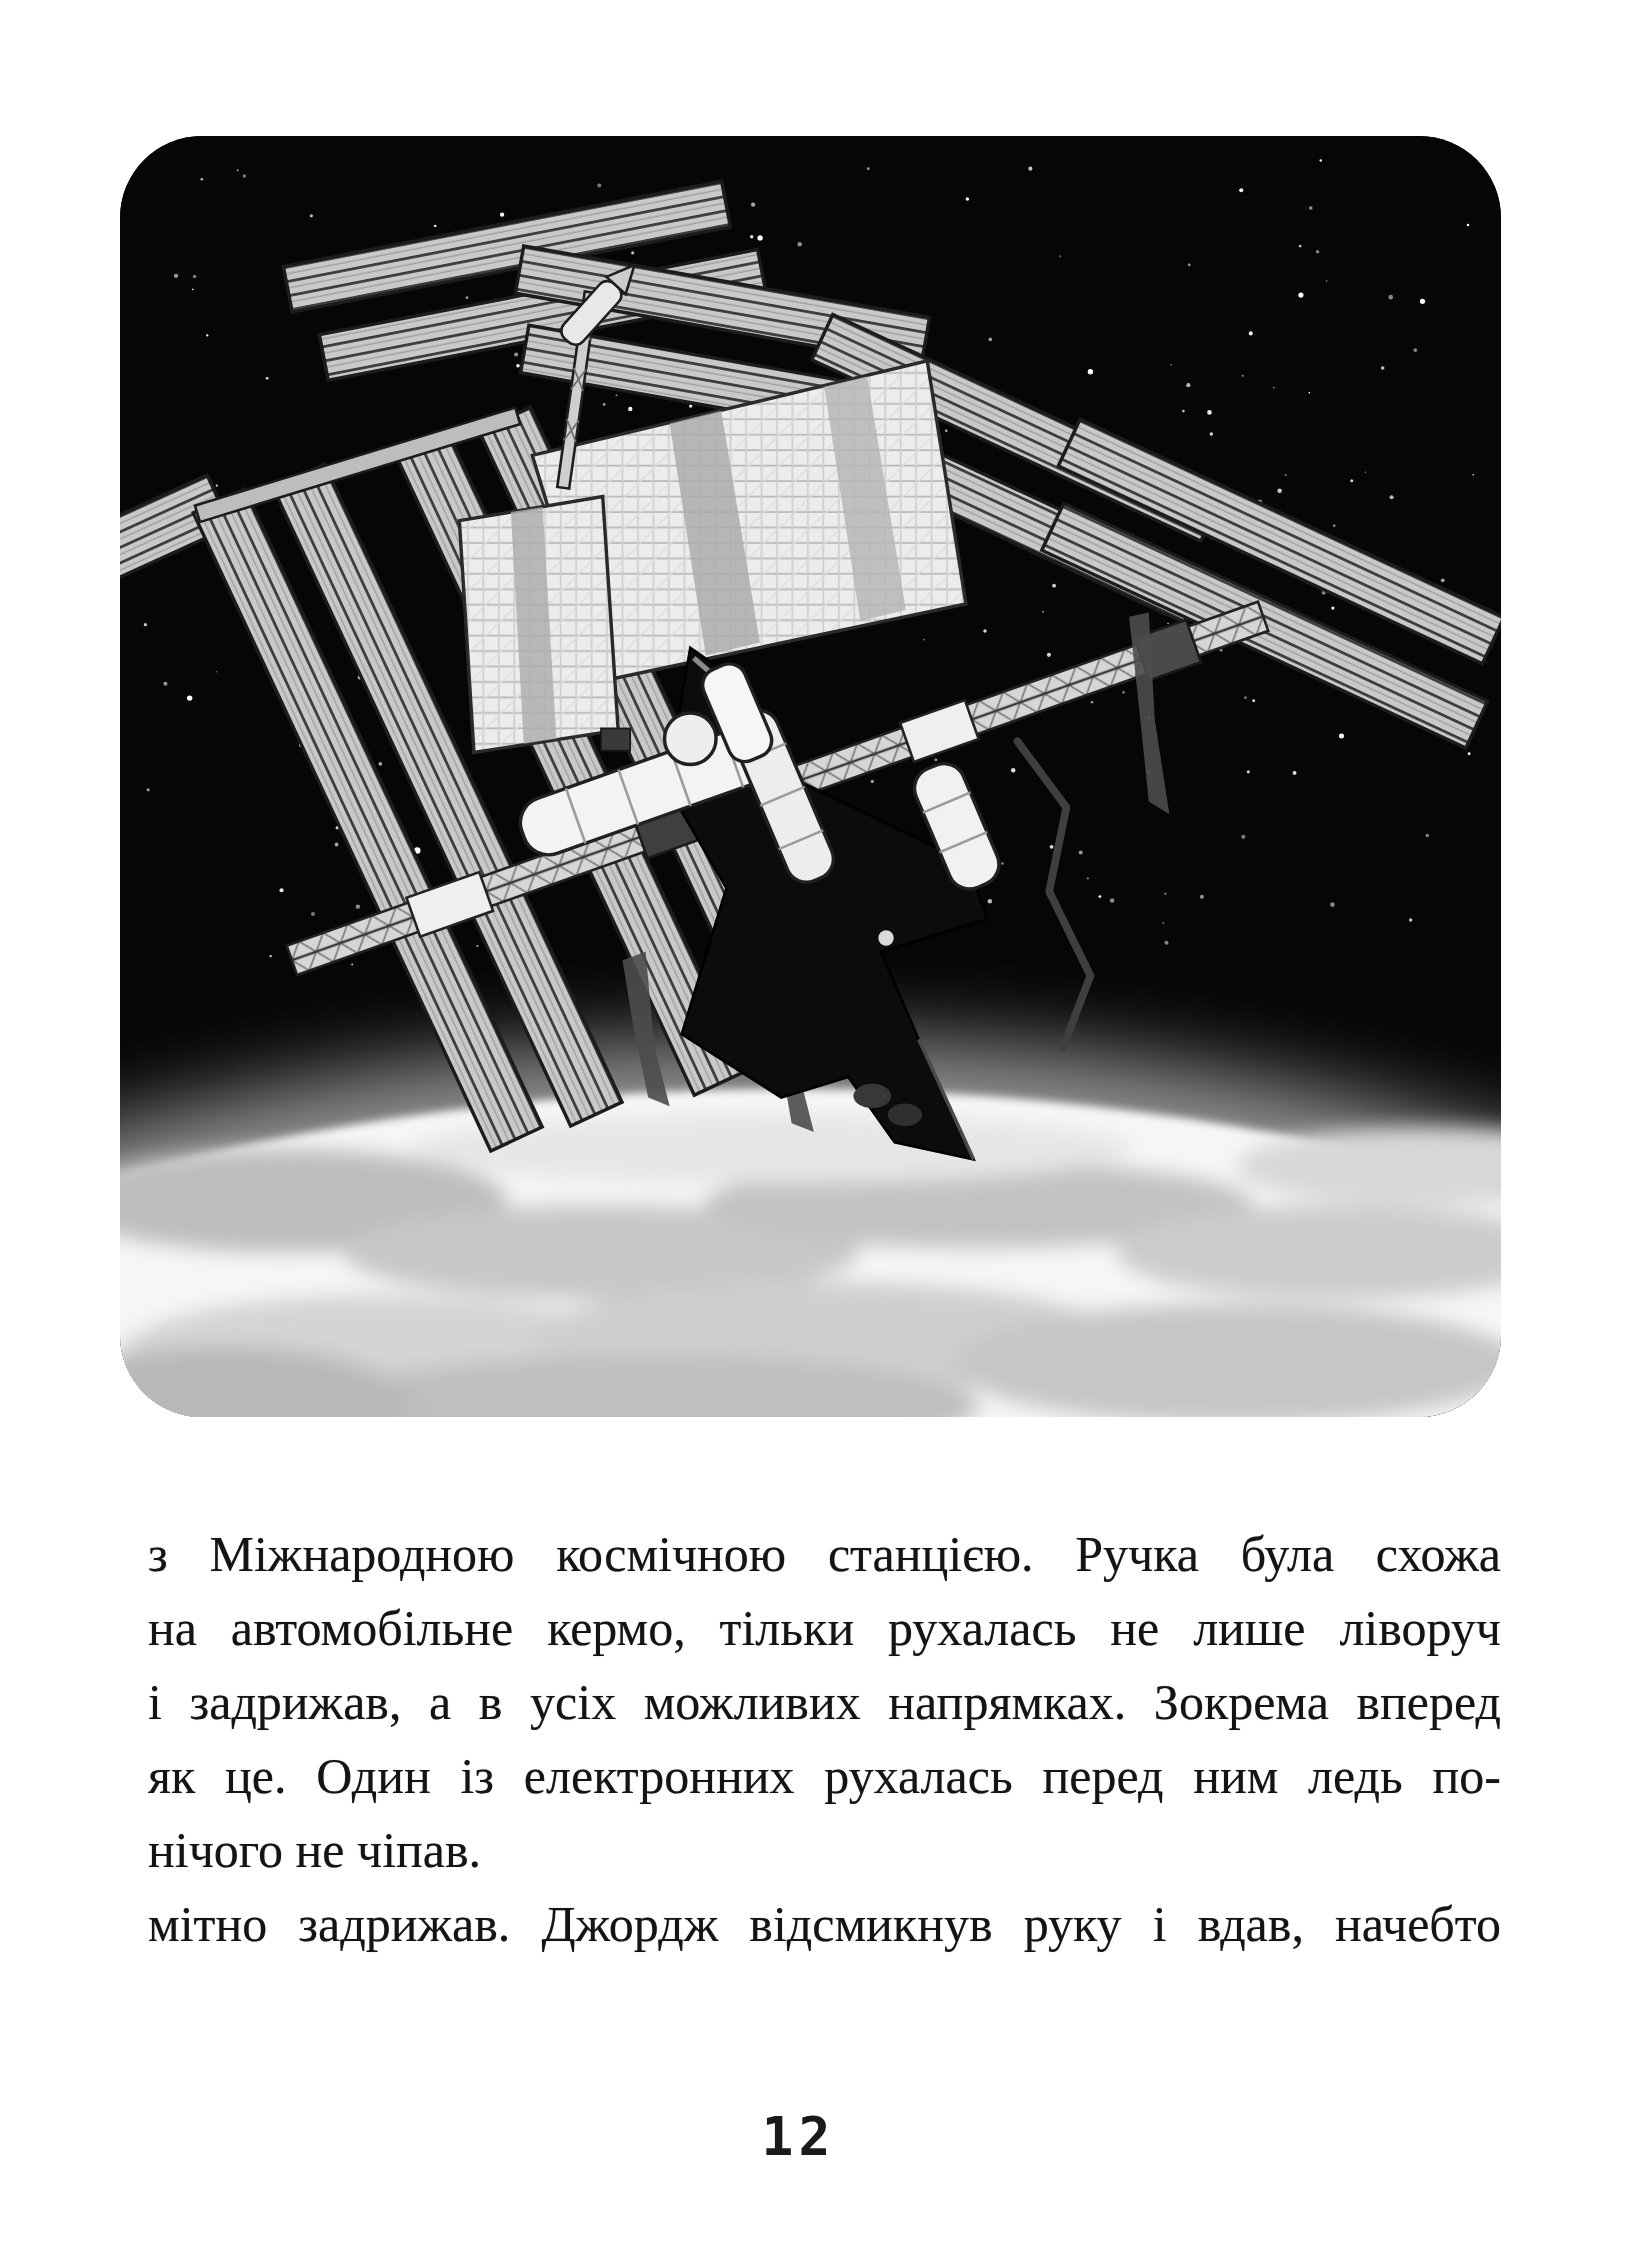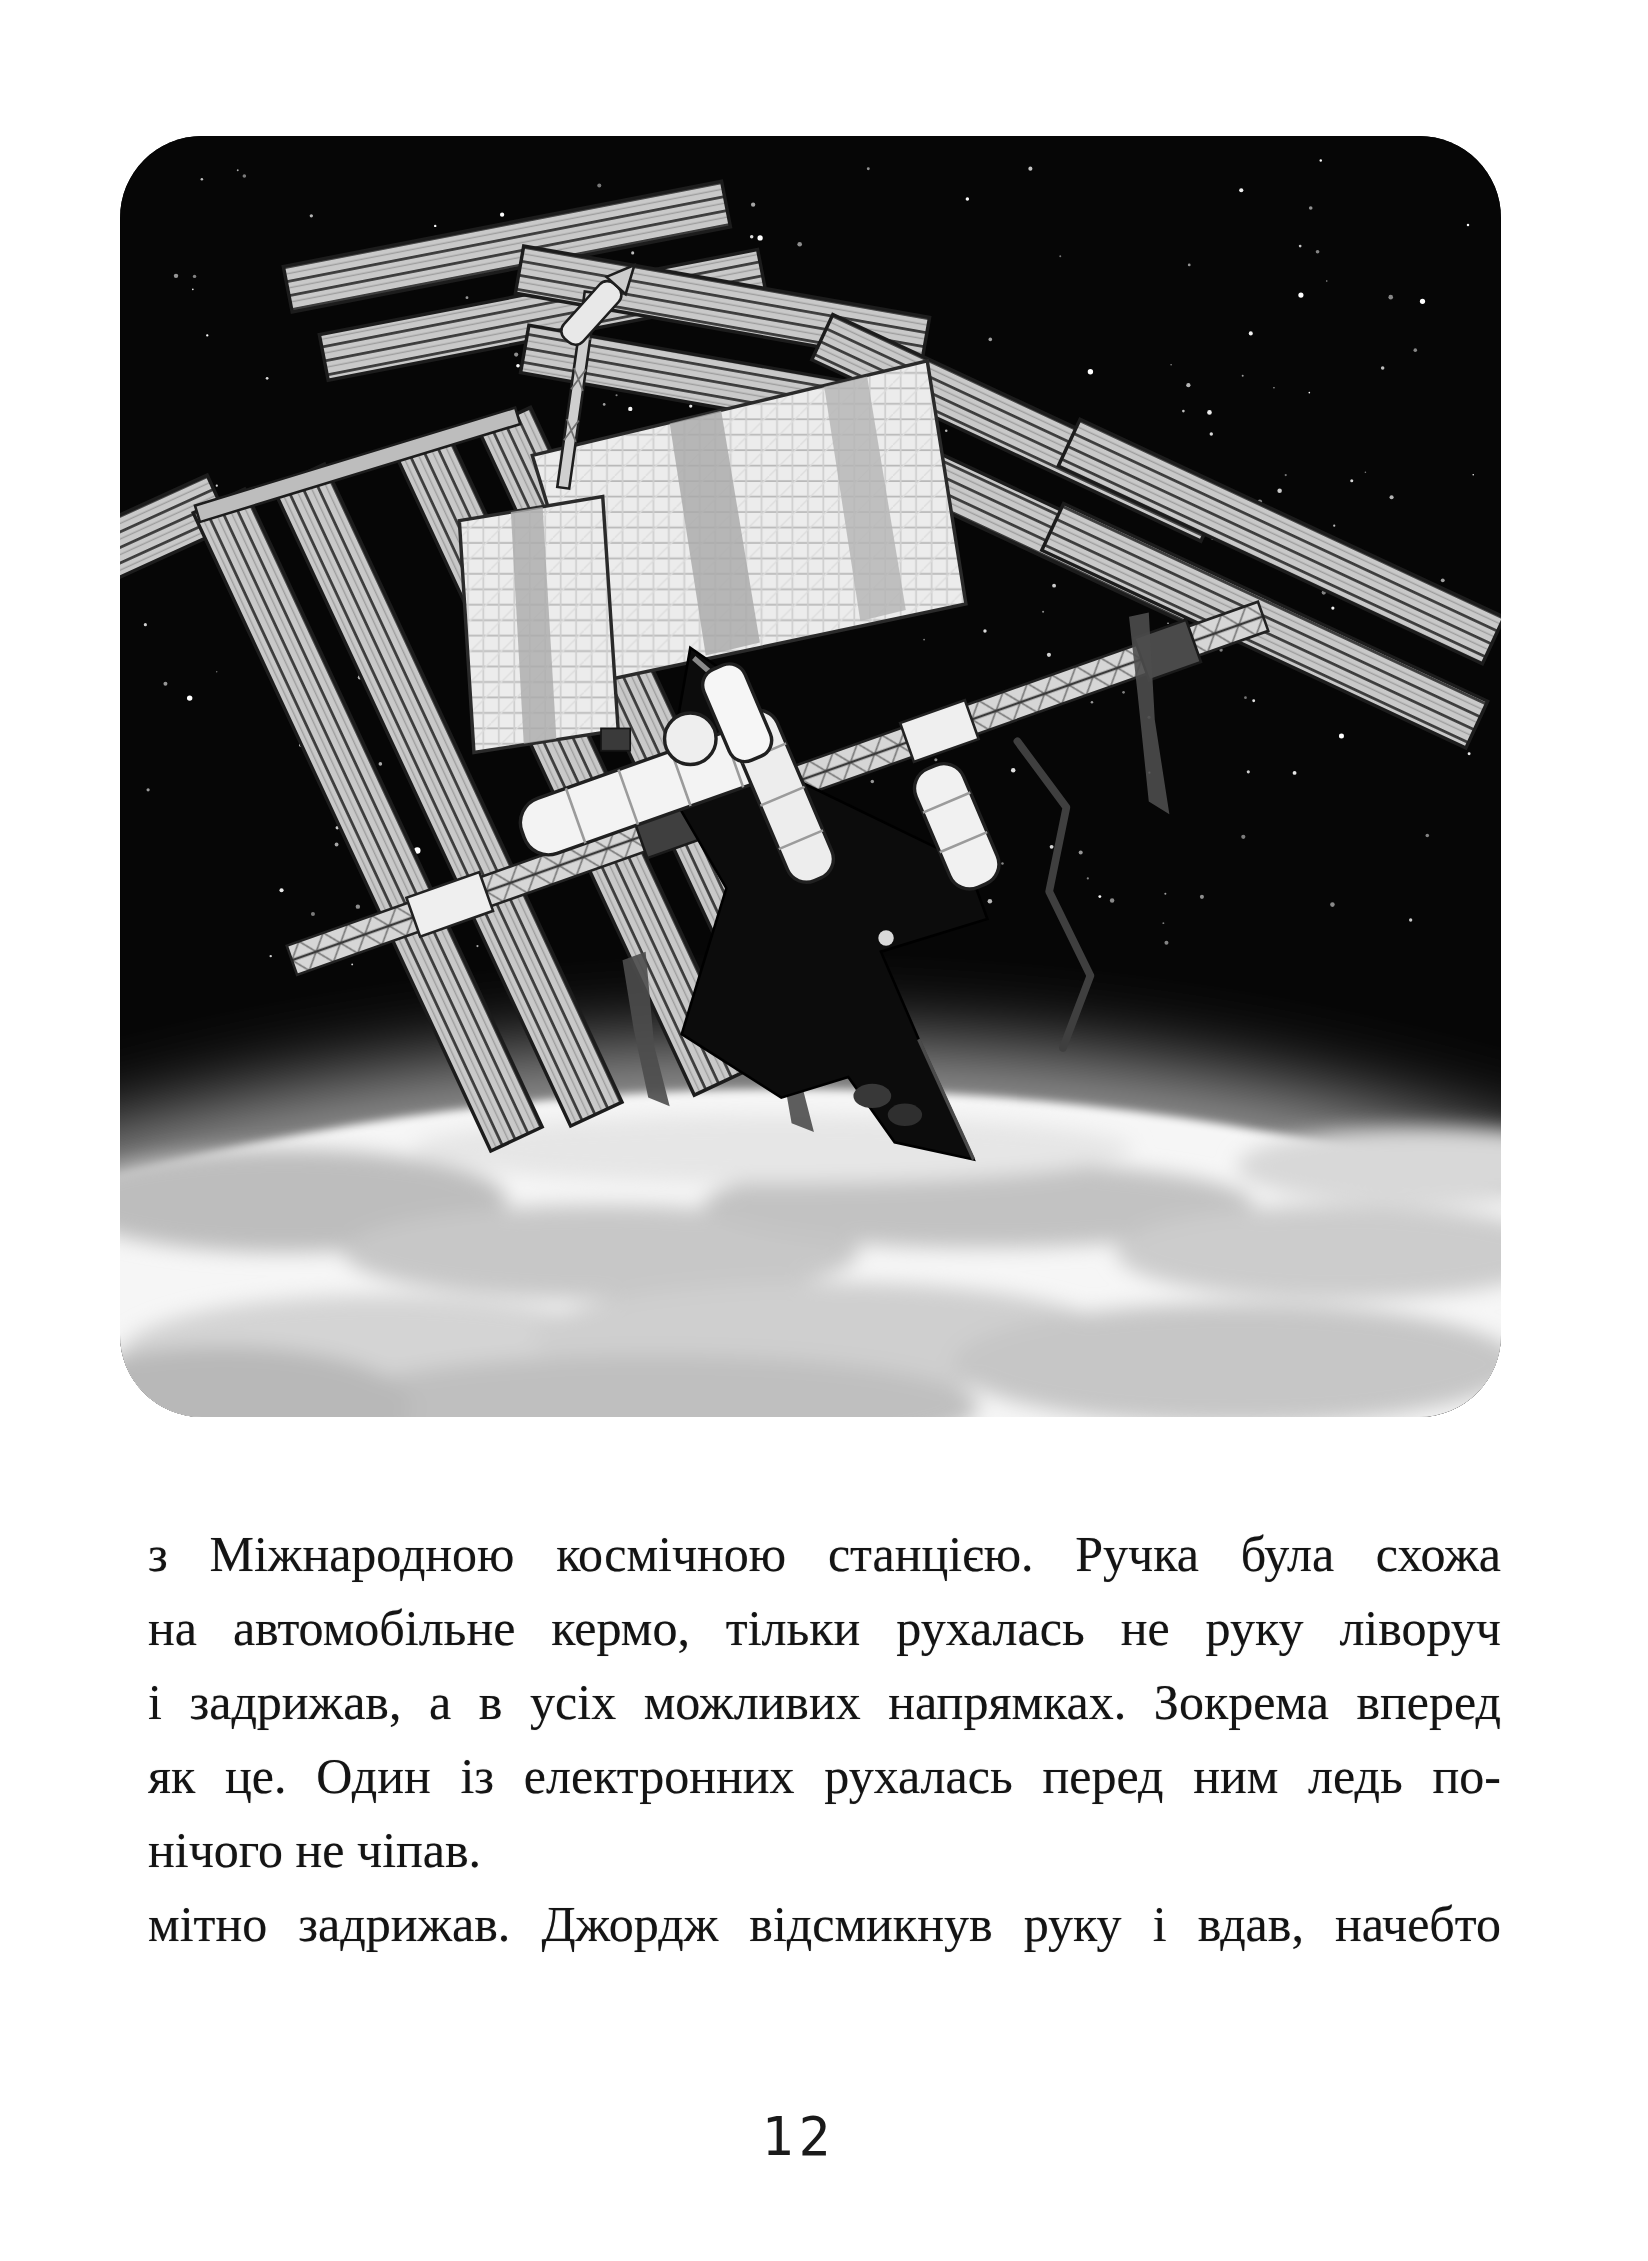--- a/index.html
+++ b/index.html
@@ -49,21 +49,21 @@
     text-align-last: left;
   }
   .page-number {
     position: absolute;
     left: 0;
     top: 2106px;
     width: 1597px; 
     text-align: center;
     font-family: "DejaVu Sans Mono", monospace;
     font-size: 53px;
-    font-weight: 400;
+    font-weight: 700;
     color: #1a1a1a;
     letter-spacing: 5.2px;
   }
 </style>
 </head>
 <body>
 
 <div class="page">
 
   <figure class="illustration" style="margin:0">
@@ -432,21 +432,21 @@
           </g>
           <circle cx="892" cy="934" r="9" fill="#d9d9d9"></circle>
           <rect x="560" y="690" width="34" height="26" fill="#3a3a3a" stroke="#161616" stroke-width="2"></rect>
         </g>
       </g>
     </svg>
   </figure>
 
   <div class="text-block">
     <div class="tline">з Міжнародною космічною станцією. Ручка була схожа</div>
-    <div class="tline">на автомобільне кермо, тільки рухалась не руку ліворуч</div>
+    <div class="tline">на автомобільне кермо, тільки рухалась не лише ліворуч</div>
     <div class="tline">і задрижав, а в усіх можливих напрямках. Зокрема вперед</div>
     <div class="tline">як це. Один із електронних рухалась перед ним ледь по-</div>
     <div class="tline last">нічого не чіпав.</div>
     <div class="tline">мітно задрижав. Джордж відсмикнув руку і вдав, начебто</div>
   </div>
 
   <div class="page-number">12</div>
 
 </div>
 

